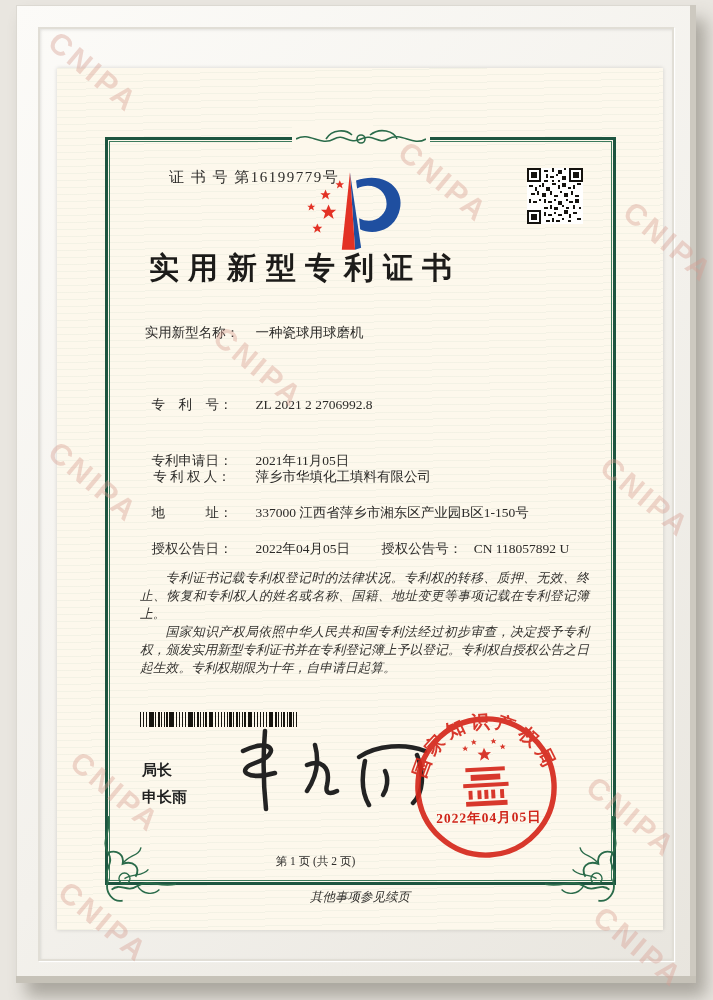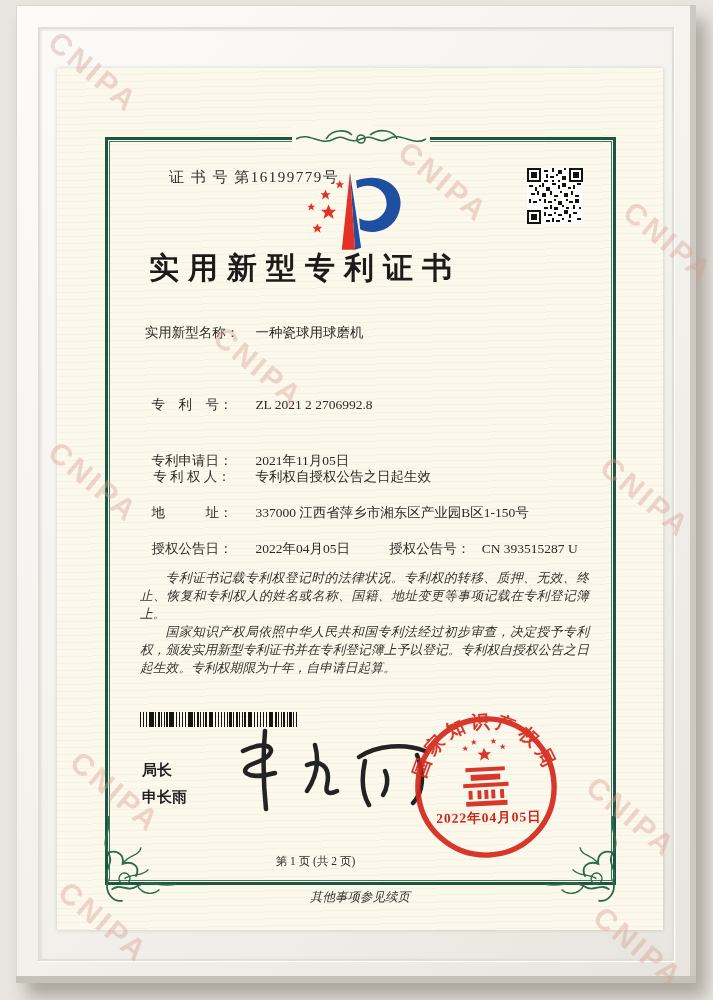--- a/index.html
+++ b/index.html
@@ -45,21 +45,21 @@
   .cert-no{position:absolute;left:76px;top:100px;font-size:15px;letter-spacing:1.5px;color:#2e2d2b;margin-left:36px;}
   .logo{position:absolute;left:240px;top:100px;width:112px;height:84px;}
   .qr{position:absolute;left:470px;top:100px;width:56px;height:56px;}
   .title{
     position:absolute;left:48px;top:180px;width:400px;text-align:center;
     font-size:30px;font-weight:bold;letter-spacing:9px;color:#1c1b19;
   }
   .field{position:absolute;left:83px;font-size:13.5px;white-space:nowrap;}
   .field .lbl{display:inline-block;min-width:104px;color:#2e2d2b;text-align:center;}
   .field .val{color:#2b2a28;margin-left:8px;}
-  .field .lbl2{margin-left:36px;color:#2e2d2b;}
+  .field .lbl2{margin-left:28px;color:#2e2d2b;}
   .paras{
     position:absolute;left:83px;top:501px;width:449px;
     font-size:12.8px;line-height:18px;font-style:italic;color:#33322f;text-align:justify;
   }
   .paras p{margin:0;text-indent:2em;}
   .barcode{
     position:absolute;left:83px;top:644px;width:158px;height:15px;
     background:
       repeating-linear-gradient(90deg,#16150f 0 1.5px,transparent 1.5px 3px),
       repeating-linear-gradient(90deg,#16150f 0 1px,transparent 1px 6.5px),
@@ -232,31 +232,31 @@
     <div class="field" style="top:328px">
       <span class="lbl">专　利　号：</span>
       <span class="val">ZL 2021 2 2706992.8</span>
     </div>
     <div class="field" style="top:384px">
       <span class="lbl">专利申请日：</span>
       <span class="val">2021年11月05日</span>
     </div>
     <div class="field" style="top:400px">
       <span class="lbl">专 利 权 人：</span>
-      <span class="val">专利权自授权公告之日起生效</span>
+      <span class="val">萍乡市华填化工填料有限公司</span>
     </div>
     <div class="field" style="top:436px">
       <span class="lbl">地　　　址：</span>
       <span class="val">337000 江西省萍乡市湘东区产业园B区1-150号</span>
     </div>
     <div class="field" style="top:472px">
       <span class="lbl">授权公告日：</span>
       <span class="val">2022年04月05日</span>
       <span class="lbl2">授权公告号：</span>
-      <span class="val">CN 393515287 U</span>
+      <span class="val">CN 118057892 U</span>
     </div>
 
     <div class="paras">
       <p>专利证书记载专利权登记时的法律状况。专利权的转移、质押、无效、终止、恢复和专利权人的姓名或名称、国籍、地址变更等事项记载在专利登记簿上。</p>
       <p>国家知识产权局依照中华人民共和国专利法经过初步审查，决定授予专利权，颁发实用新型专利证书并在专利登记簿上予以登记。专利权自授权公告之日起生效。专利权期限为十年，自申请日起算。</p>
     </div>
 
     <div class="barcode"></div>
 
     <div class="director">

